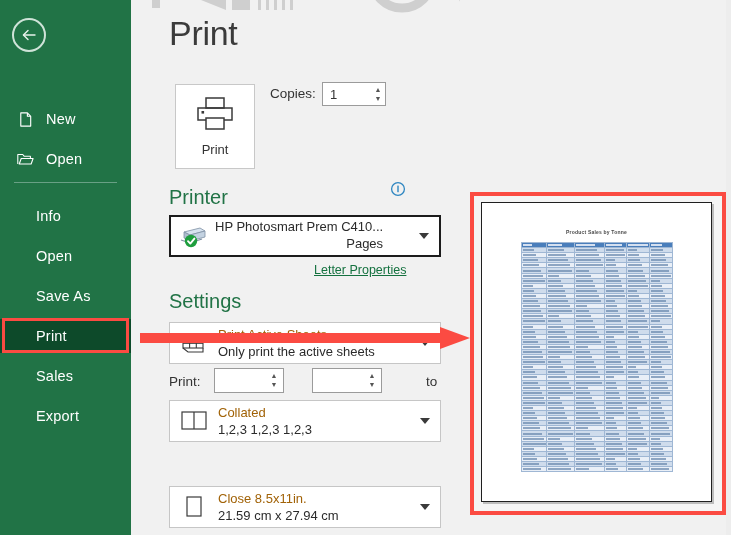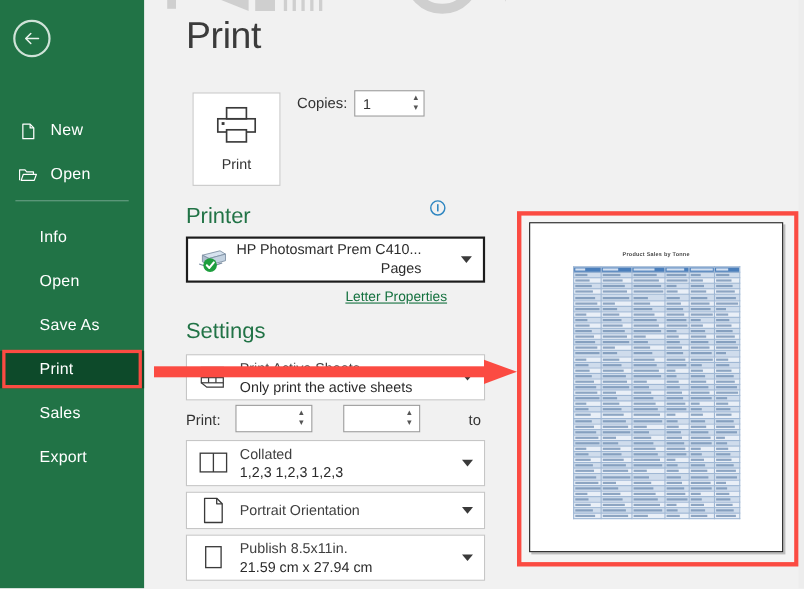--- a/index.html
+++ b/index.html
@@ -92,21 +92,21 @@
     text-decoration:underline;cursor:pointer;
   }
 
   .optbox{
     position:absolute;left:38px;width:272px;
     background:#fff;border:1px solid #c6c6c6;box-sizing:border-box;
     display:flex;align-items:center;cursor:pointer;
   }
   .optbox .oicon{width:48px;display:flex;align-items:center;justify-content:center;flex:0 0 48px;}
   .optbox .otxt{display:flex;flex-direction:column;justify-content:center;line-height:1.32;}
-  .optbox .l1{font-size:13px;color:#404040;}
+  .optbox .l1{font-size:13px;color:#a16207;}
   .optbox .l2{font-size:13px;color:#2b2b2b;}
 
   .pageslab{position:absolute;left:38px;top:374px;font-size:13.5px;color:#333;}
   .pagefield{
     position:absolute;top:368px;width:70px;height:25px;background:#fff;
     border:1px solid #9b9b9b;box-sizing:border-box;display:flex;align-items:center;cursor:text;
   }
   .pagefield input{border:0;outline:0;background:transparent;width:44px;margin-left:5px;
     font-family:inherit;font-size:13px;color:#333;}
   .tolab{position:absolute;left:295px;top:374px;font-size:13.5px;color:#333;}
@@ -344,43 +344,29 @@
           </g>
         </svg>
       </span>
       <span class="otxt">
         <span class="l1">Collated</span>
         <span class="l2">1,2,3   1,2,3   1,2,3</span>
       </span>
       <span class="caret"></span>
     </div>
 
-    <div class="optbox" style="top:447px;height:34px;">
-      <span class="oicon">
-        <svg width="24" height="26" viewBox="0 0 24 26">
-          <g fill="none" stroke="#3a3a3a" stroke-width="1.2" stroke-linejoin="round">
-            <path d="M4 2 L15 2 L20 7 L20 24 L4 24 Z"></path>
-            <polyline points="15,2 15,7 20,7"></polyline>
-          </g>
-        </svg>
-      </span>
-      <span class="otxt">
-        <span class="l1">Portrait Orientation</span>
-      </span>
-      <span class="caret"></span>
-    </div>
 
     <div class="optbox" style="top:486px;height:42px;">
       <span class="oicon">
         <svg width="24" height="26" viewBox="0 0 24 26">
           <rect x="5" y="3" width="14" height="19" fill="none" stroke="#3a3a3a" stroke-width="1.2"></rect>
         </svg>
       </span>
       <span class="otxt">
-        <span class="l1">Publish 8.5x11in.</span>
+        <span class="l1">Close 8.5x11in.</span>
         <span class="l2">21.59 cm x 27.94 cm</span>
       </span>
       <span class="caret"></span>
     </div>
   </div>
 
   <div class="previewarea">
     
   </div>
 

